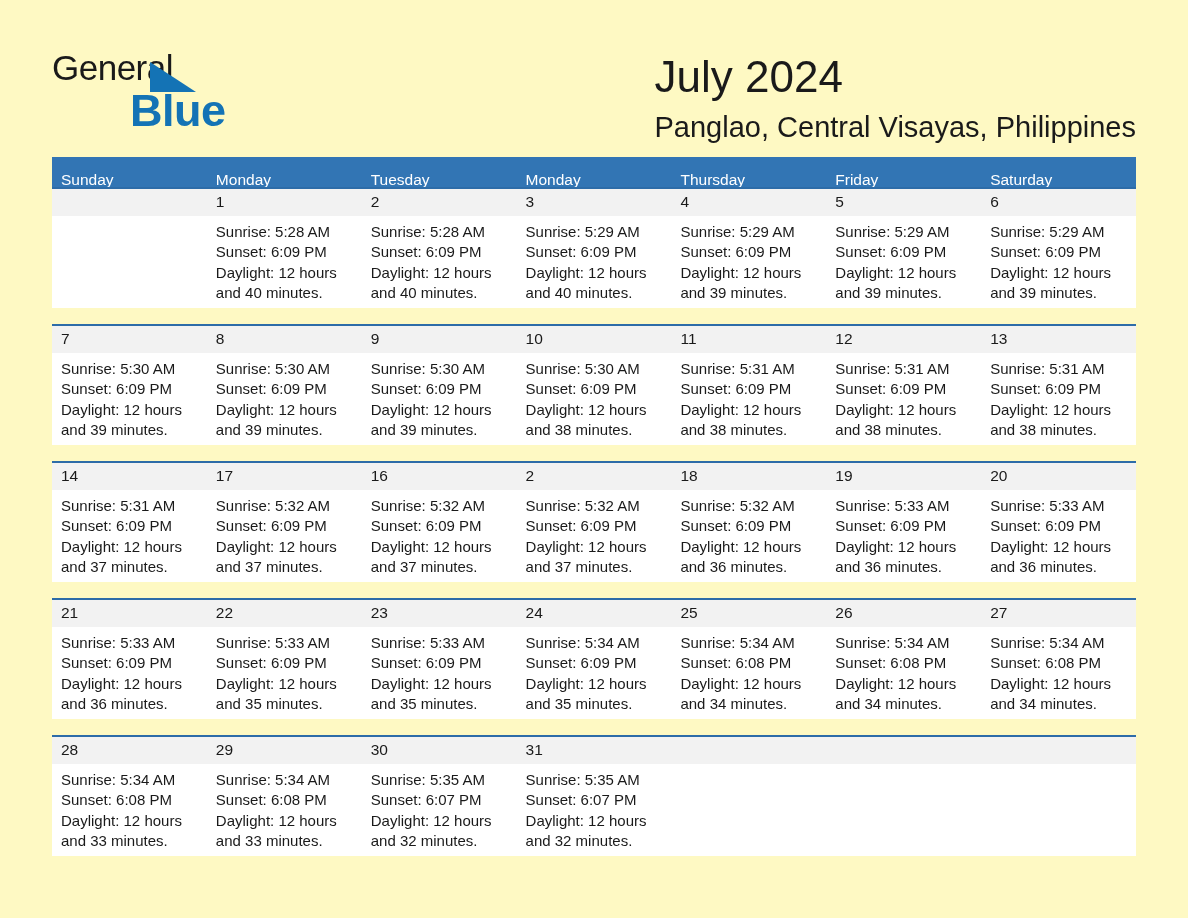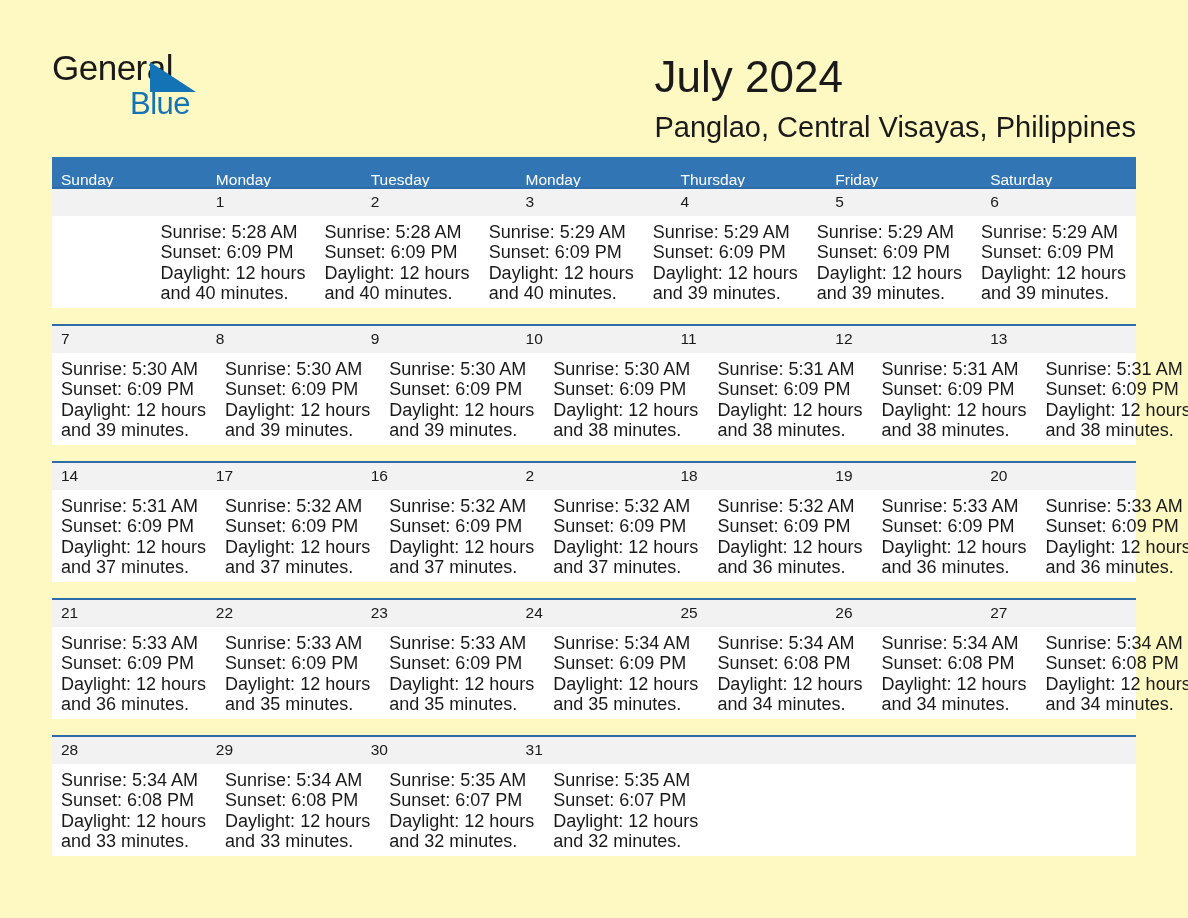--- a/index.html
+++ b/index.html
@@ -41,24 +41,25 @@
     top: 12px;
     width: 0;
     height: 0;
     border-left: 46px solid #1473b5;
     border-top: 30px solid transparent;
   }
   .logo-blue {
     position: absolute;
     left: 78px;
     top: 38px;
-    font-size: 31px;
+    font-size: 45px;
     color: #1473b5;
     line-height: 1;
     letter-spacing: -0.5px;
+    font-weight: bold;
   }
   .title-block {
     padding-top: 2px;
   }
   .month-title {
     font-size: 44px;
     color: #1a1a1a;
     font-weight: normal;
     line-height: 1.12;
     letter-spacing: 0px;
@@ -112,21 +113,21 @@
   }
   .detail-band {
     display: flex;
     background: #ffffff;
     min-height: 92px;
     padding-top: 6px;
   }
   .detail-cell {
     flex: 1 1 0;
     padding: 0 10px 0 9px;
-    font-size: 18px;
+    font-size: 15px;
     color: #1a1a1a;
     line-height: 20.2px;
   }
   .detail-cell div { white-space: nowrap; }
 </style>
 </head>
 <body>
 
 <div class="page">
 

